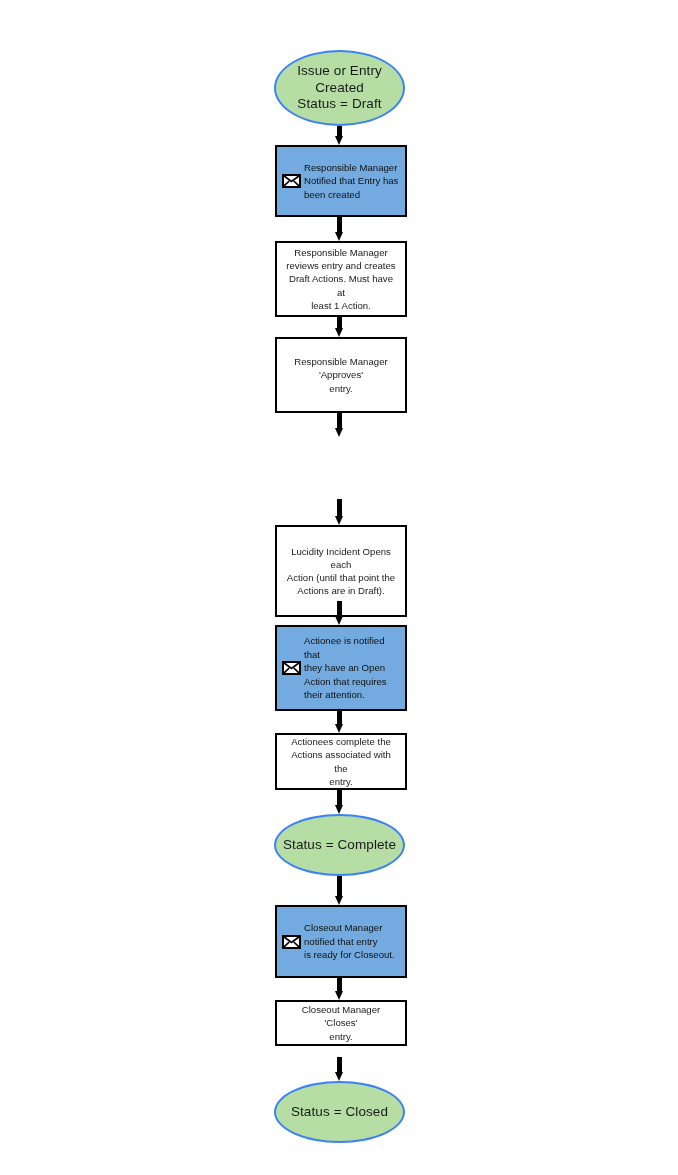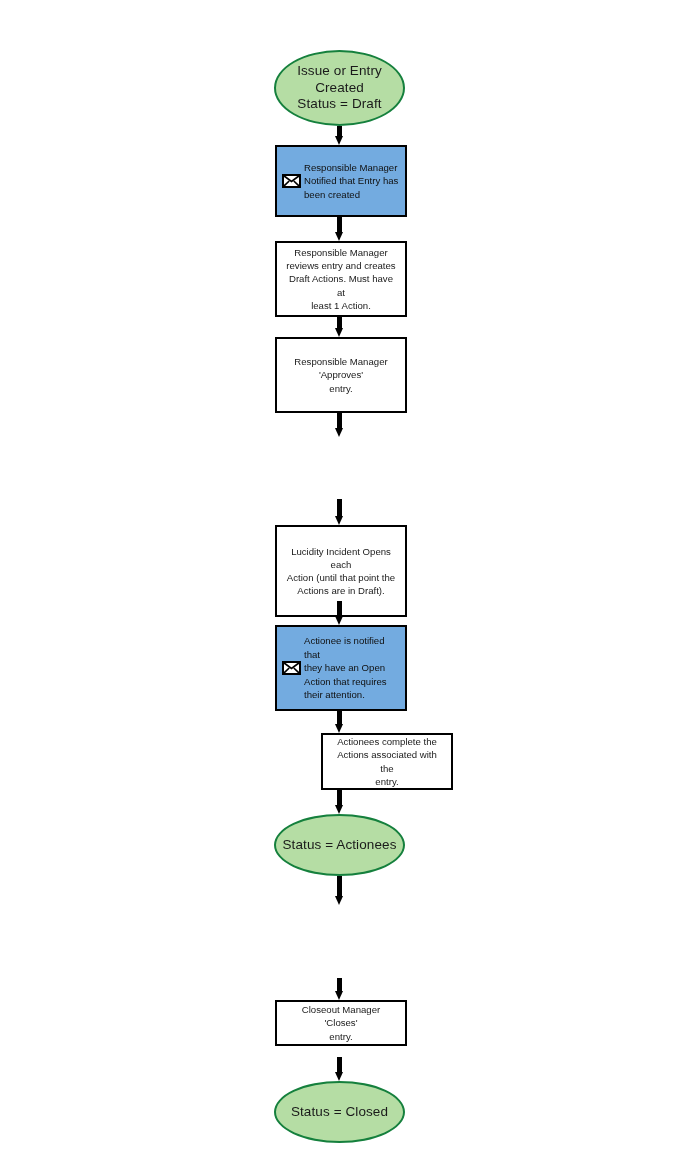--- a/index.html
+++ b/index.html
@@ -33,21 +33,21 @@
     justify-content: center;
     text-align: center;
   }
 
   
   .ellipse {
     width: 131px;
     height: 66px;
     left: 274px;
     background: #b5dda4;
-    border: 2px solid #15803d;
+    border: 2px solid #3b82f6;
     border-radius: 50% / 50%;
     color: #1a1a1a;
     font-size: 13.5px;
     line-height: 1.25;
     letter-spacing: .1px;
     padding: 0 6px;
   }
   .ellipse .label {
     display: block;
     white-space: pre-line;
@@ -209,40 +209,53 @@
 they have an Open
 Action that requires
 their attention.</span>
   </div>
 
   <div class="connector" style="top:711px;height:22px;">
     <div class="stem" style="height:13px;"></div>
     <div class="head"></div>
   </div>
 
-  <div class="node process" style="top:733px;height:57px;margin-left:46px;">
+  <div class="node process" style="top:733px;height:57px;">
     <span class="label">Actionees complete the
 Actions associated with the
 entry.</span>
   </div>
 
   <div class="connector" style="top:790px;height:24px;">
     <div class="stem" style="height:15px;"></div>
     <div class="head"></div>
   </div>
 
   <div class="node ellipse" style="top:814px;height:62px;">
-    <span class="label">Status = Actionees</span>
+    <span class="label">Status = Complete</span>
   </div>
 
   <div class="connector" style="top:876px;height:29px;">
     <div class="stem" style="height:20px;"></div>
     <div class="head"></div>
   </div>
 
+  <div class="node notify" style="top:905px;height:73px;">
+    <span class="envelope-wrap">
+      <svg class="env-svg" width="19" height="14" viewBox="0 0 19 14" aria-hidden="true">
+        <rect x="1" y="1" width="17" height="12" fill="#ffffff" stroke="#000000" stroke-width="2"></rect>
+        <path d="M1.8 1.8 L9.5 7.4 L17.2 1.8" fill="none" stroke="#000000" stroke-width="1.7"></path>
+        <path d="M1.8 12.2 L7.2 7.0" fill="none" stroke="#000000" stroke-width="1.7"></path>
+        <path d="M17.2 12.2 L11.8 7.0" fill="none" stroke="#000000" stroke-width="1.7"></path>
+      </svg>
+    </span>
+    <span class="label">Closeout Manager
+notified that entry
+is ready for Closeout.</span>
+  </div>
 
   <div class="connector" style="top:978px;height:22px;">
     <div class="stem" style="height:13px;"></div>
     <div class="head"></div>
   </div>
 
   <div class="node process" style="top:1000px;height:46px;">
     <span class="label">Closeout Manager 'Closes'
 entry.</span>
   </div>

